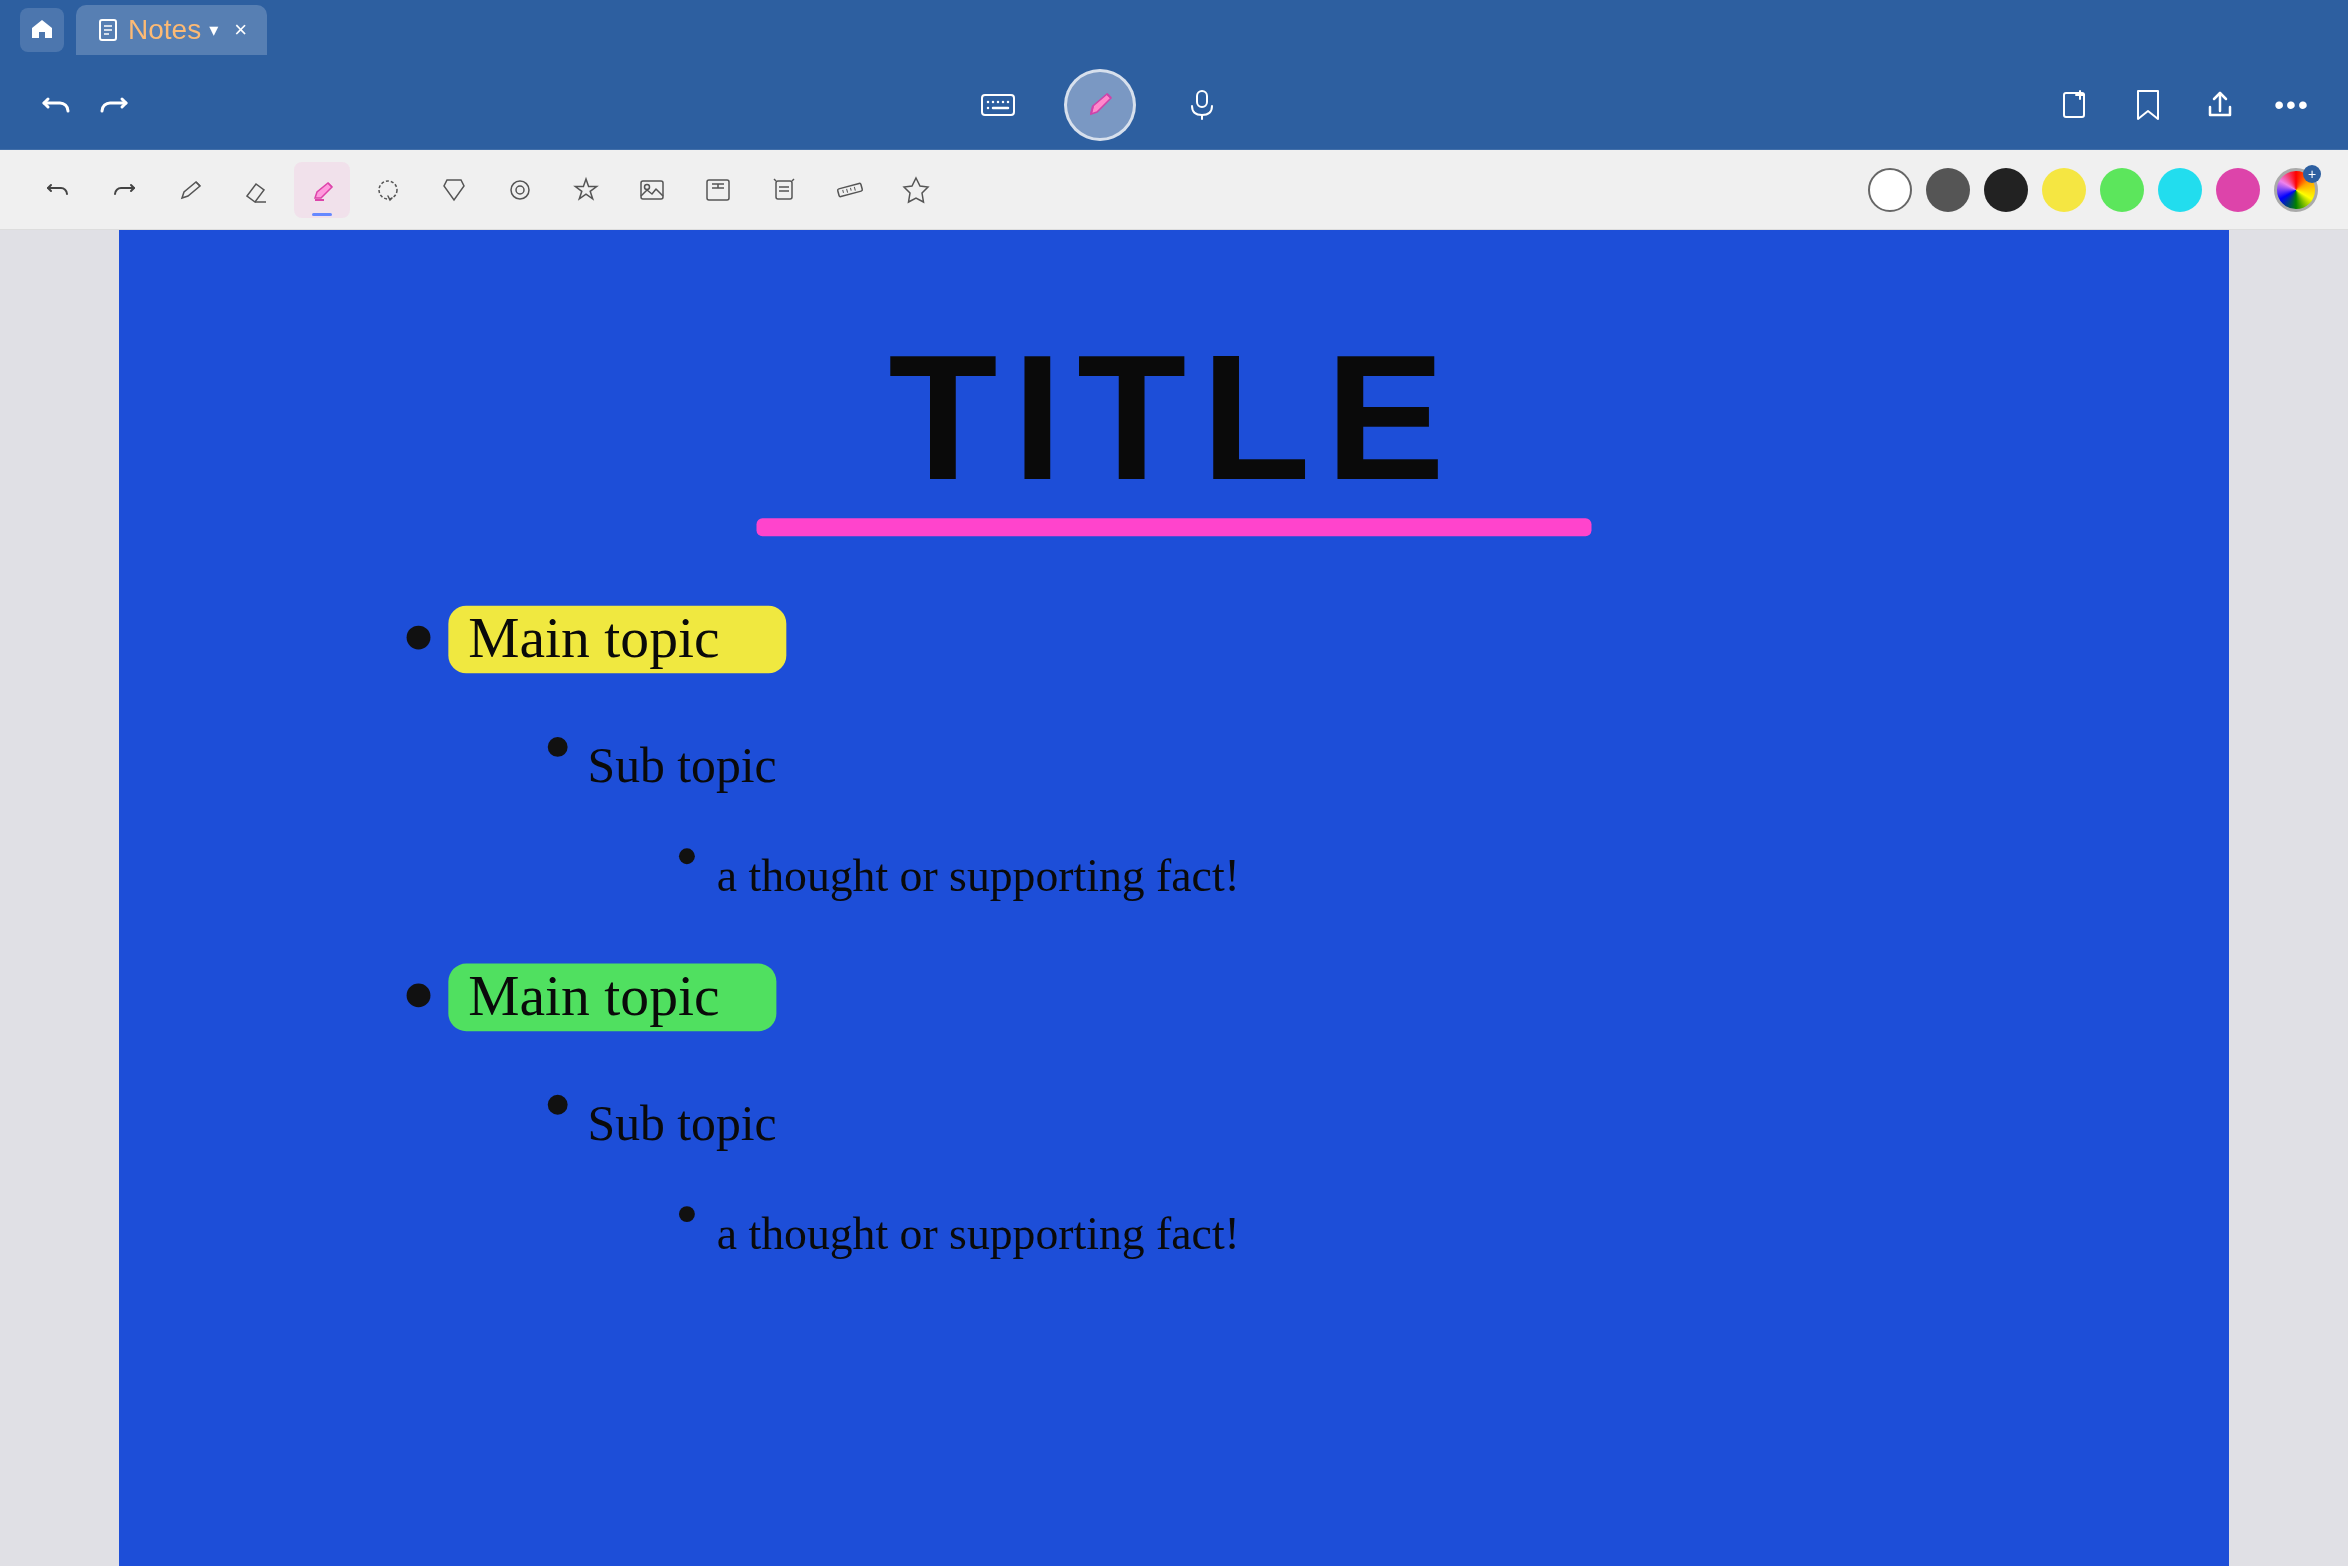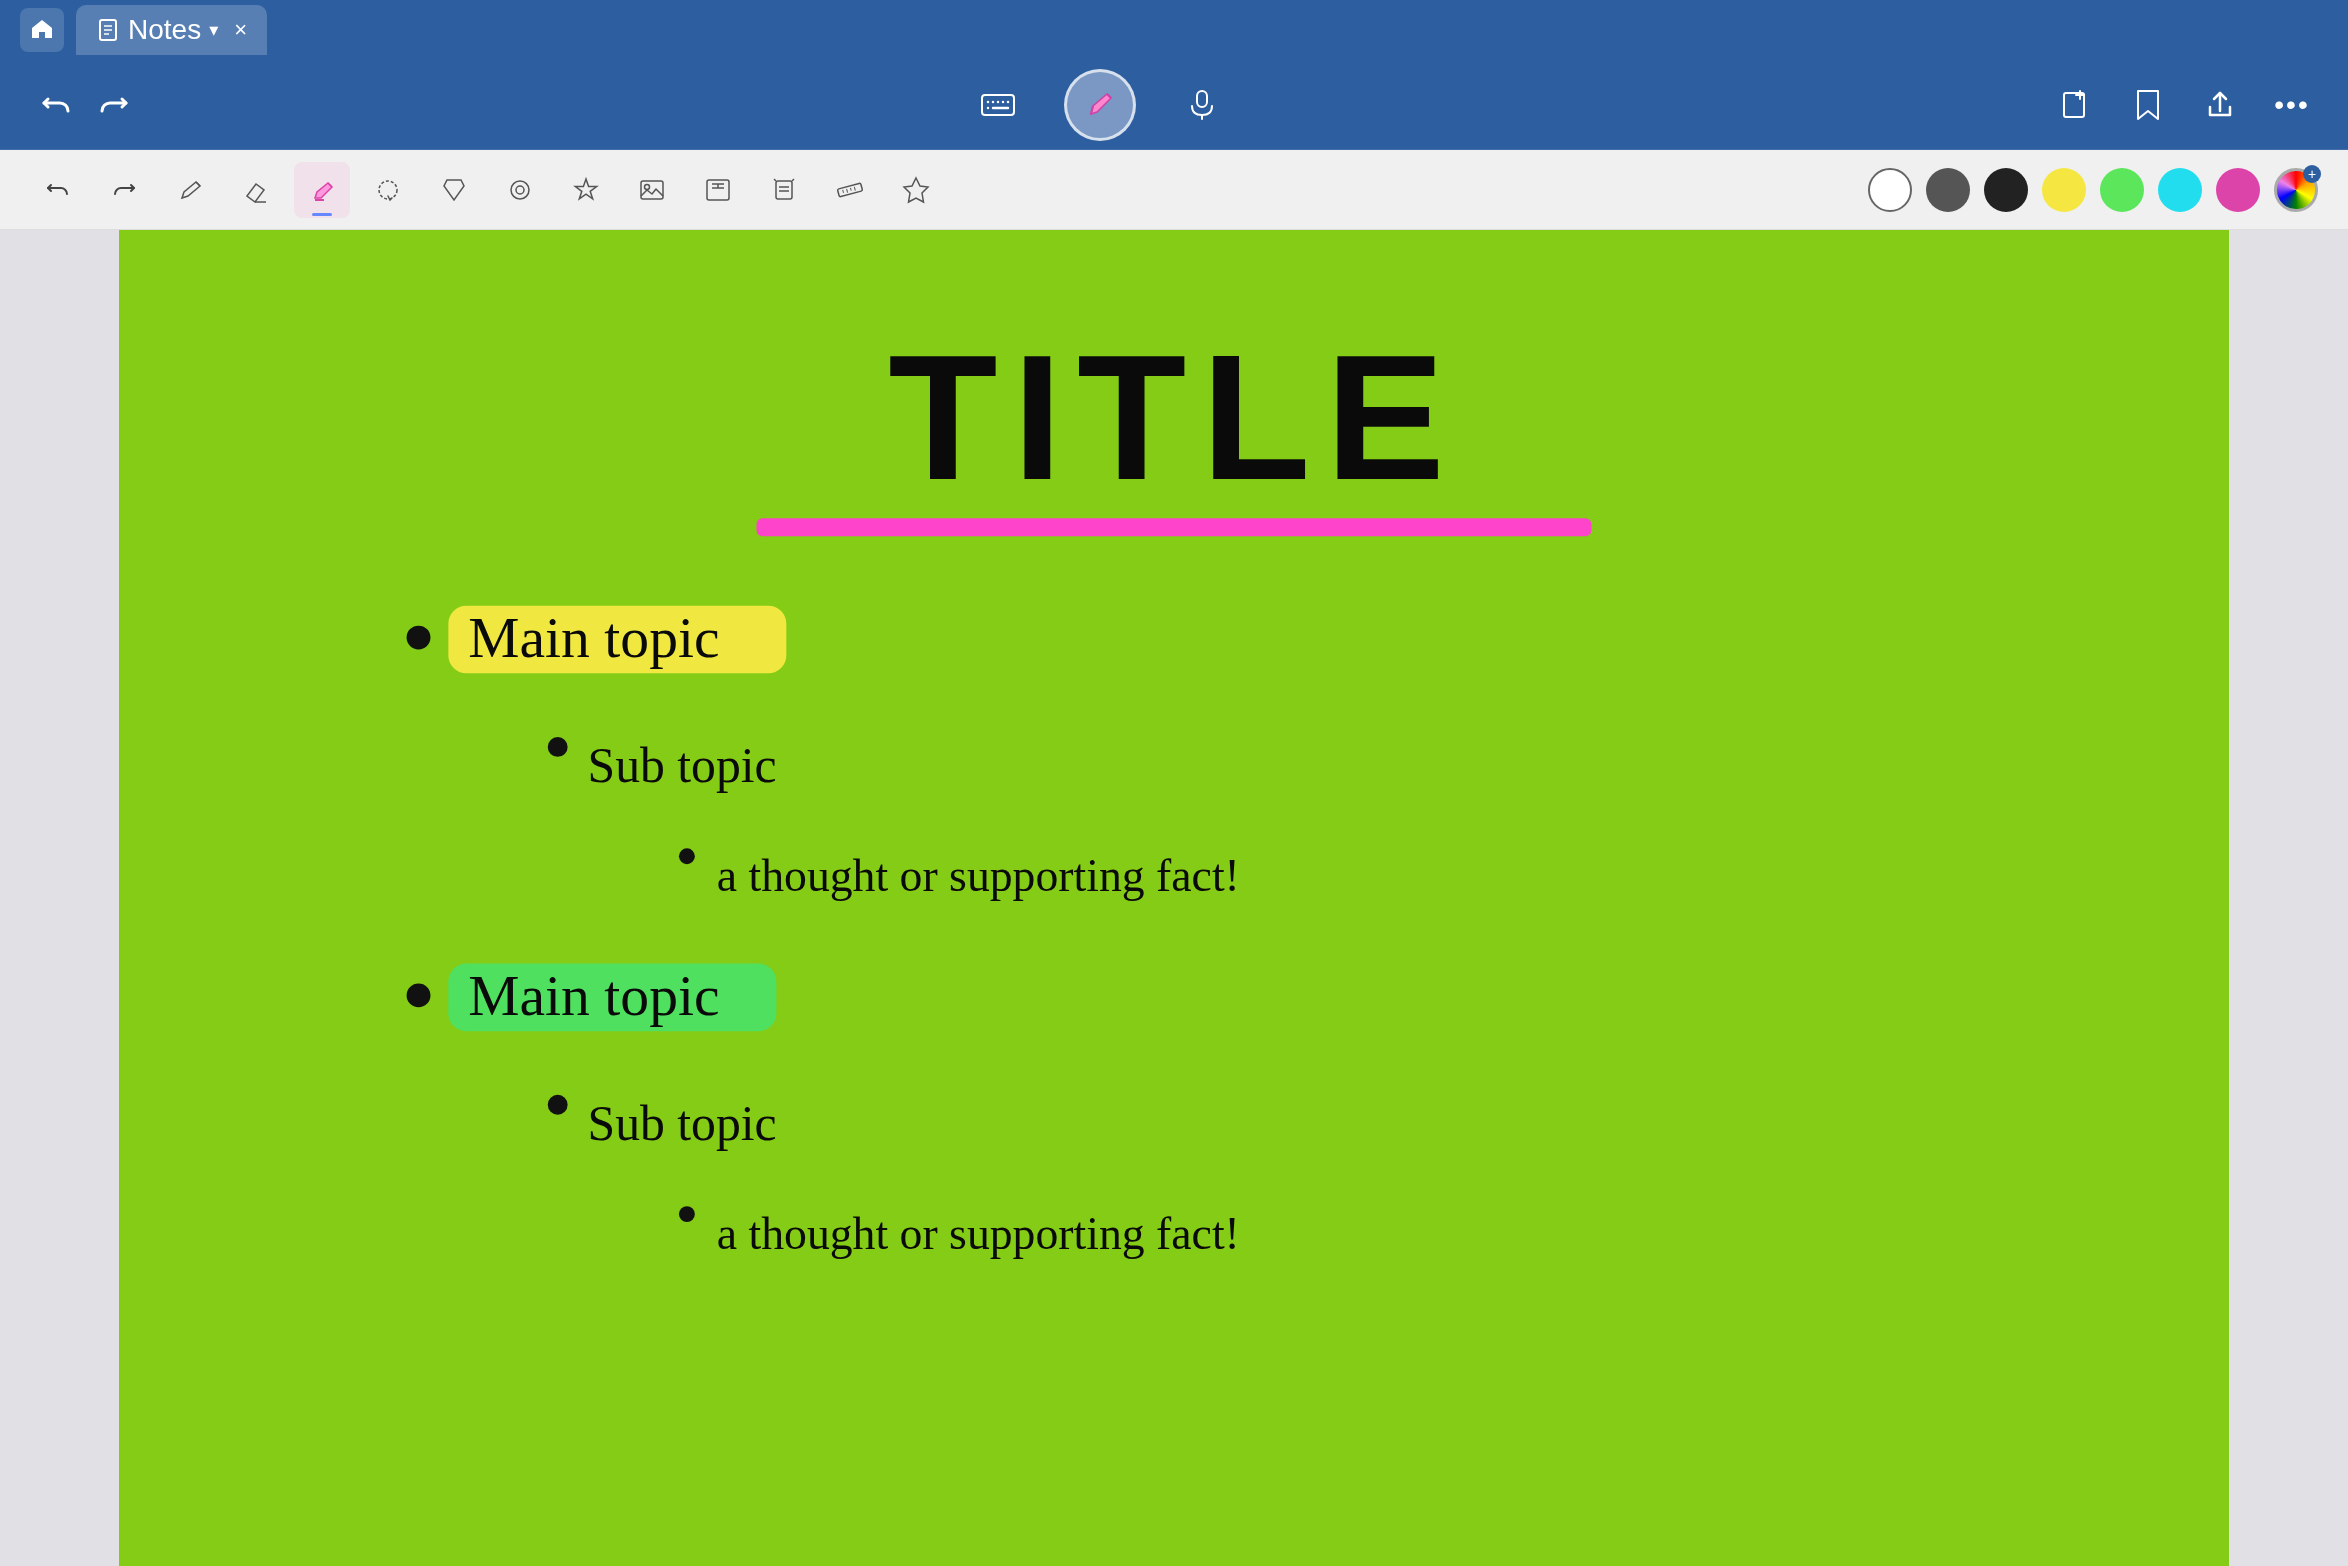--- a/index.html
+++ b/index.html
@@ -38,21 +38,21 @@
     .tab-area {
       display: flex;
       align-items: center;
       background: rgba(255,255,255,0.2);
       border-radius: 10px 10px 0 0;
       padding: 6px 20px;
       gap: 8px;
       height: 50px;
     }
     .tab-title {
-      color: #ffffff;
+      color: #fdba74;
       font-size: 28px;
       font-weight: 500;
     }
     .tab-arrow {
       color: white;
       font-size: 18px;
     }
     .tab-close {
       color: white;
       font-size: 22px;
@@ -193,21 +193,21 @@
       display: flex;
       height: calc(1566px - 60px - 90px - 80px);
       background: #e0e0e5;
     }
     .sidebar-left {
       width: 119px;
       background: #e0e0e5;
     }
     .canvas-area {
       flex: 1;
-      background: #84cc16;
+      background: #1d4ed8;
       position: relative;
       overflow: hidden;
     }
     .sidebar-right {
       width: 119px;
       background: #e0e0e5;
     }
 
     
     .handwriting-svg {

